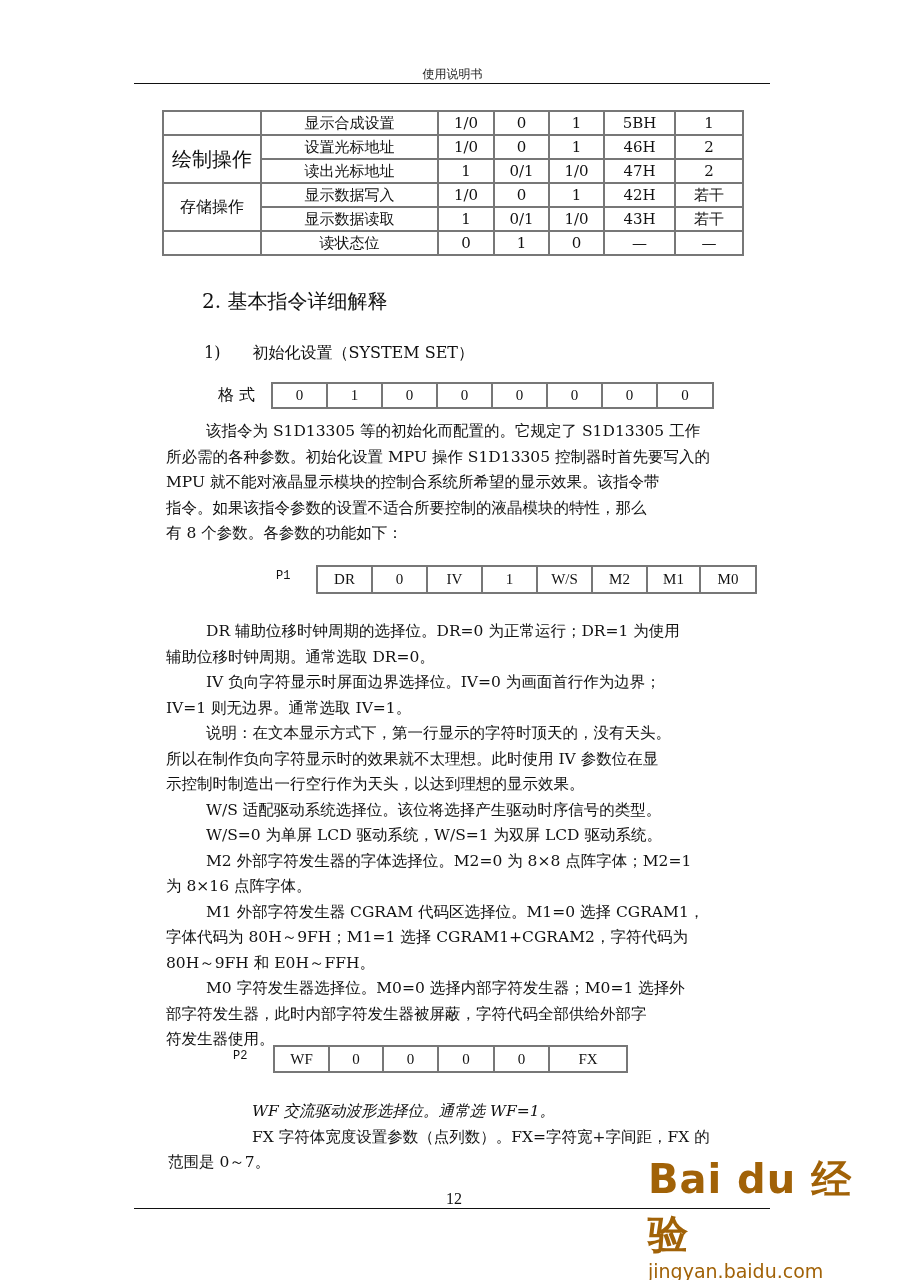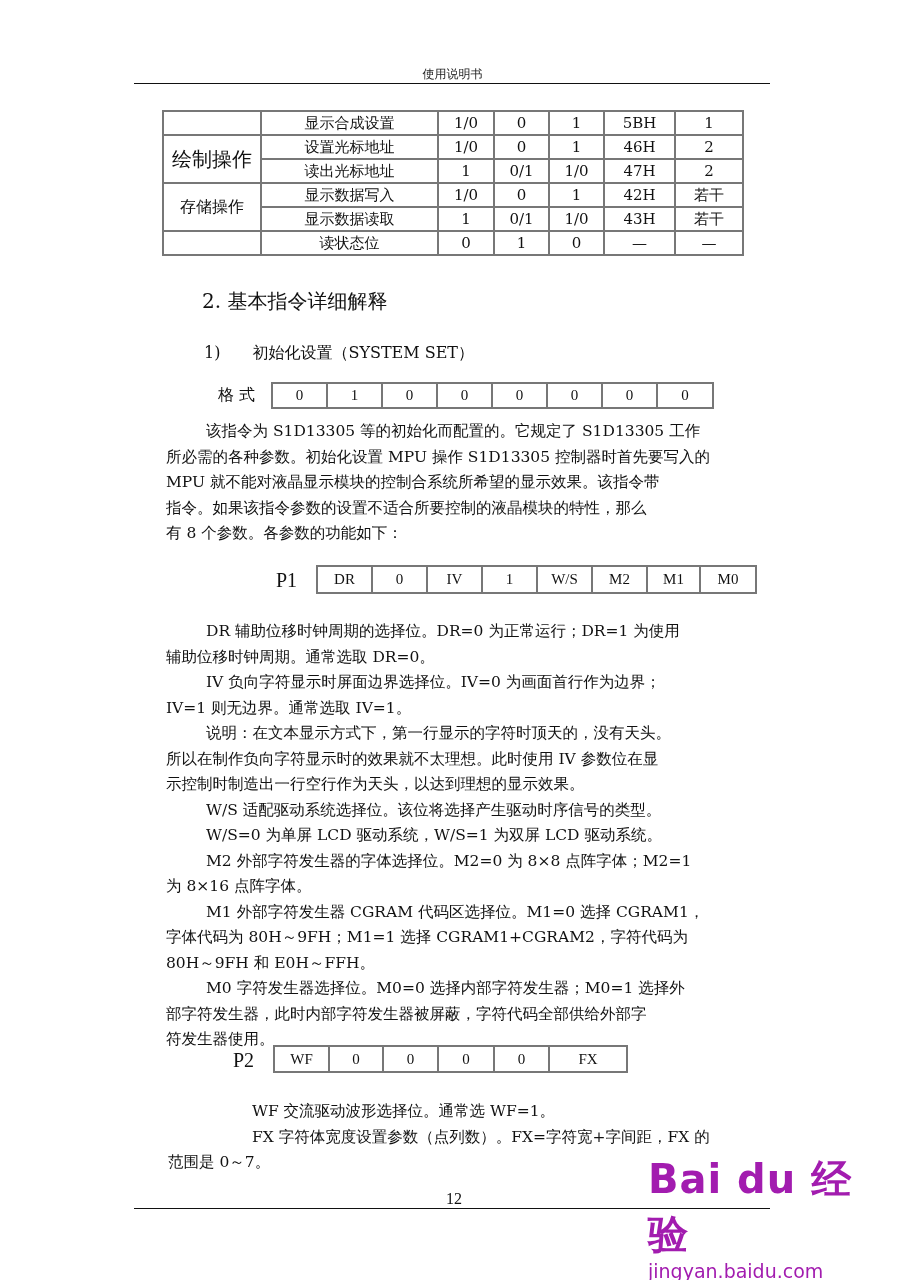--- a/index.html
+++ b/index.html
@@ -6,27 +6,27 @@
   body { width:905px; height:1280px; position:relative; overflow:hidden;
          font-family:"DejaVu Serif", "Liberation Serif", serif; color:#111; }
   .abs { position:absolute; }
   .hdr-title { left:0; width:905px; top:66px; text-align:center; font-size:12px; color:#222; }
   .hdr-line { left:134px; top:83px; width:636px; height:0; border-top:1.5px solid #111; }
   table.cmd { position:absolute; left:162px; top:110px; border-collapse:collapse; font-size:15px; }
   table.cmd td { border:2px solid #777; height:22px; padding:0; text-align:center; vertical-align:middle; }
   .bits { position:absolute; display:flex; border:2px solid #777; box-sizing:border-box; }
   .bits > div { border-right:2px solid #777; box-sizing:border-box; display:flex; align-items:center; justify-content:center; font-size:15px; font-family:"Liberation Serif", serif; }
   .bits > div:last-child { border-right:none; }
-  .lbl { font-size:20px; font-family:Liberation Serif, serif; }
+  .lbl { font-size:12px; font-family:Liberation Mono, monospace; }
   .para { position:absolute; font-size:15.5px; line-height:25.5px; }
   .para p { margin:0; }
   .ind { text-indent:32px; }
   .footer-num { left:446px; top:1190px; font-size:16px; font-family:"Liberation Serif", serif; }
   .footer-line { left:134px; top:1208px; width:636px; border-top:1.5px solid #111; }
-  .wm { left:648px; top:1152px; width:240px; height:100px; color:#a21caf; font-family:"DejaVu Sans", sans-serif; }
+  .wm { left:648px; top:1152px; width:240px; height:100px; color:#a16207; font-family:"DejaVu Sans", sans-serif; }
   .wm .big { font-size:40px; font-weight:bold; letter-spacing:1px; }
   .wm .small { font-size:19px; margin-top:-2px; }
 </style>
 </head>
 <body>
 
 <div class="abs hdr-title">使用说明书</div>
 <div class="abs hdr-line"></div>
 
 <table class="cmd">
@@ -154,21 +154,21 @@
 <div class="bits" style="left:273px; top:1045px; width:355px; height:28px;">
   <div style="width:55px">WF</div>
   <div style="width:54px">0</div>
   <div style="width:55px">0</div>
   <div style="width:56px">0</div>
   <div style="width:55px">0</div>
   <div style="flex:1">FX</div>
 </div>
 
 <div class="para" style="left:198px; top:1099px; width:580px;">
-  <p style="margin-left:-32px;text-indent:86px;">WF  交流驱动波形选择位。通常选 WF=1。</p>
+  <p style="margin-left:-32px;text-indent:86px;font-style:italic;">WF  交流驱动波形选择位。通常选 WF=1。</p>
   <p style="margin-left:-32px;text-indent:86px;">FX   字符体宽度设置参数（点列数）。FX=字符宽+字间距，FX 的</p>
   <p style="margin-left:-30px;">范围是 0～7。</p>
 </div>
 
 <div class="abs footer-num">12</div>
 <div class="abs footer-line"></div>
 
 <div class="abs wm">
   <div class="big">Bai du 经验</div>
   <div class="small">jingyan.baidu.com</div>

